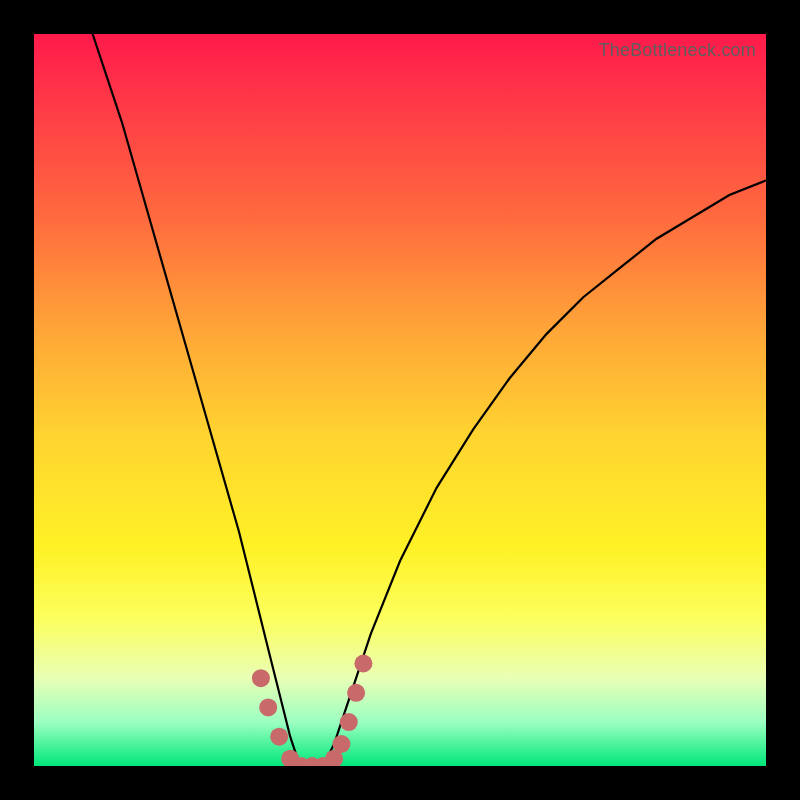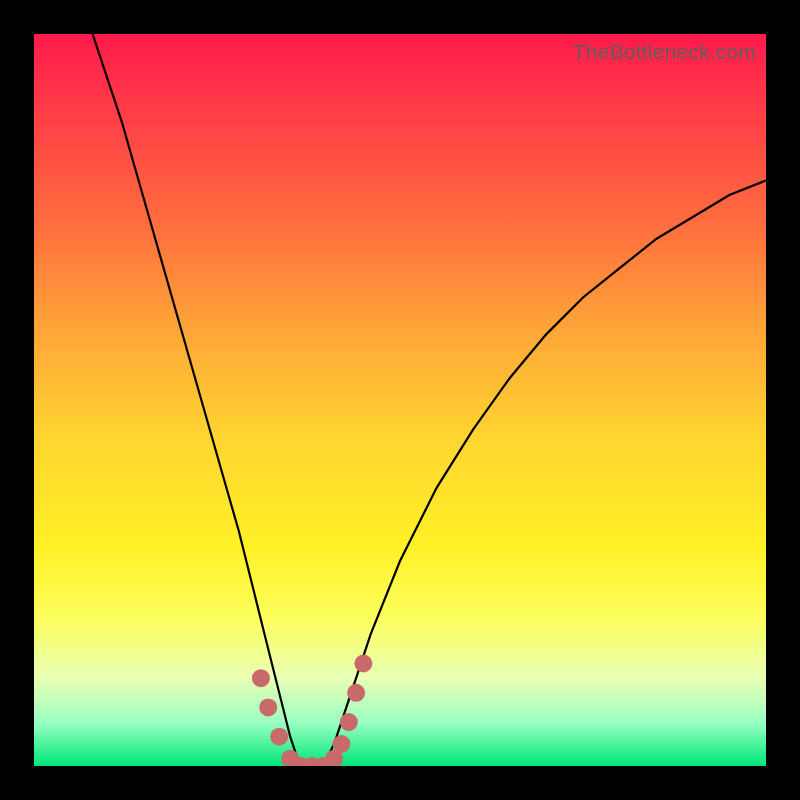--- a/index.html
+++ b/index.html
@@ -35,21 +35,21 @@
       #fcff5e 80%,
       #e9ffb6 88%,
       #9bffc1 94%,
       #00e77a 100%);
   }
   .watermark {
     position: absolute;
     top: 6px;
     right: 10px;
     color: #5e5e5e;
-    font-size: 21px;
+    font-size: 18px;
     font-weight: 500;
     letter-spacing: 0.2px;
     text-align: center;
     user-select: none;
   }
   svg.curve {
     position: absolute;
     left: 0; top: 0;
     width: 732px;
     height: 732px;

